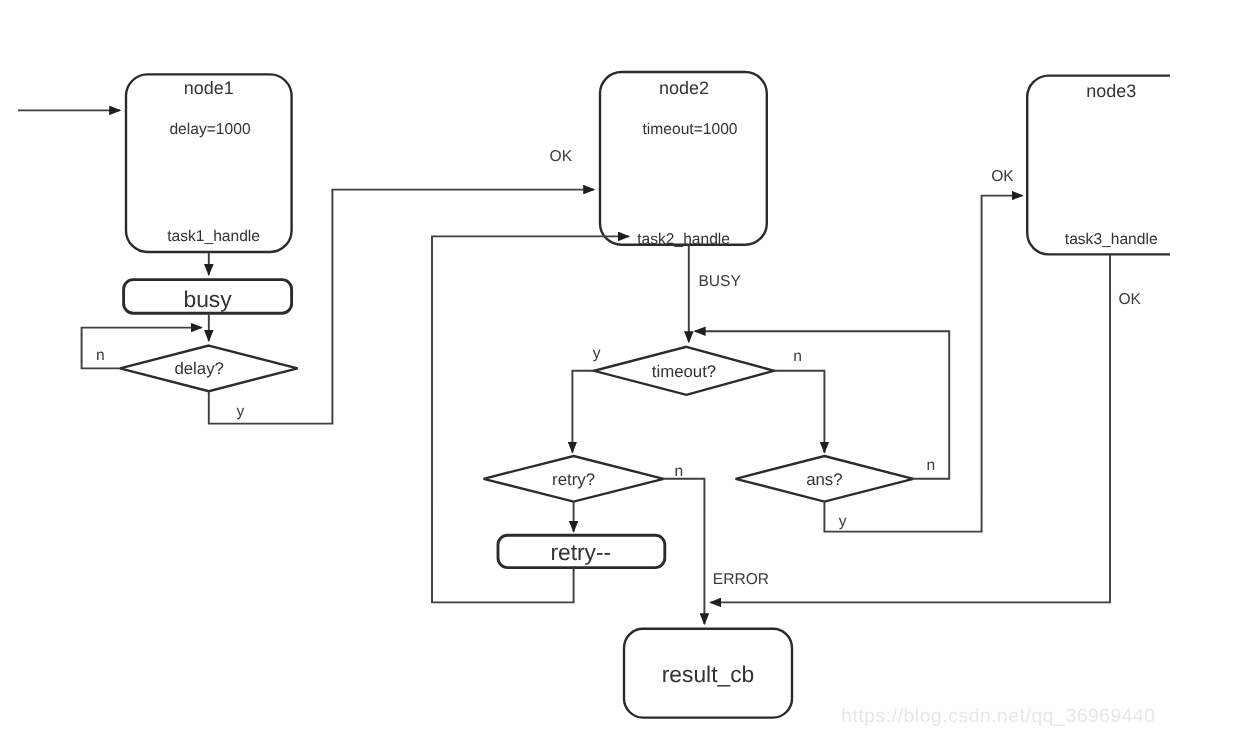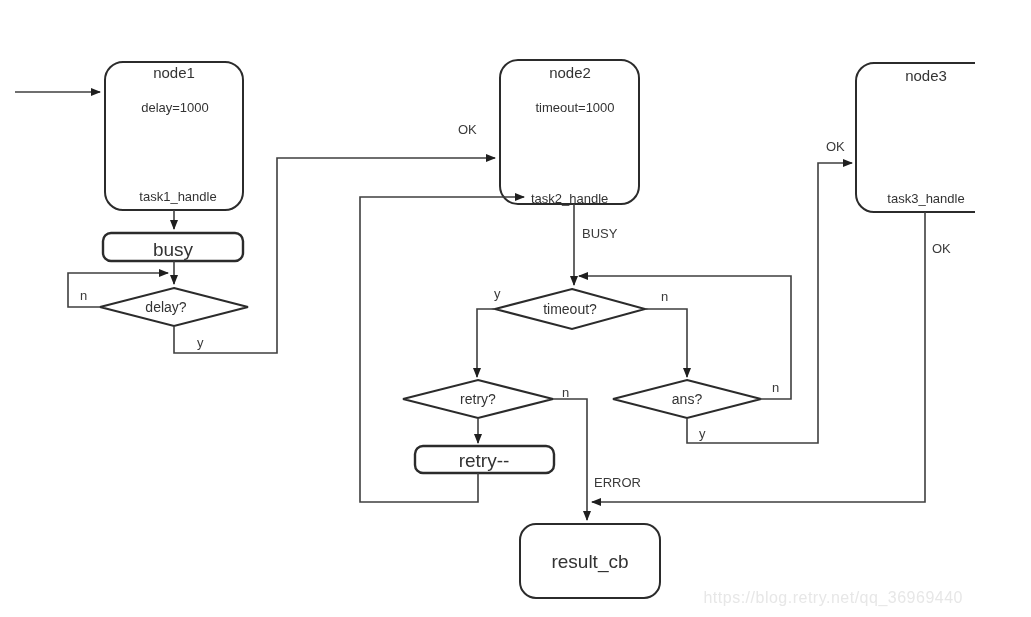--- a/index.html
+++ b/index.html
@@ -127,14 +127,14 @@
       <text class="edge-label" x="661" y="301">n</text>
       <text class="edge-label" x="562" y="397">n</text>
       <text class="edge-label" x="772" y="392">n</text>
       <text class="edge-label" x="699" y="438">y</text>
       <text class="edge-label" x="594" y="487">ERROR</text>
       <text class="edge-label" x="826" y="151">OK</text>
       <text class="edge-label" x="932" y="253">OK</text>
     </g>
   </svg>
 
-  <div class="watermark">https://blog.retry.net/qq_36969440</div>
+  <div class="watermark">https://blog.csdn.net/qq_36969440</div>
 </div>
 
 </body></html>

